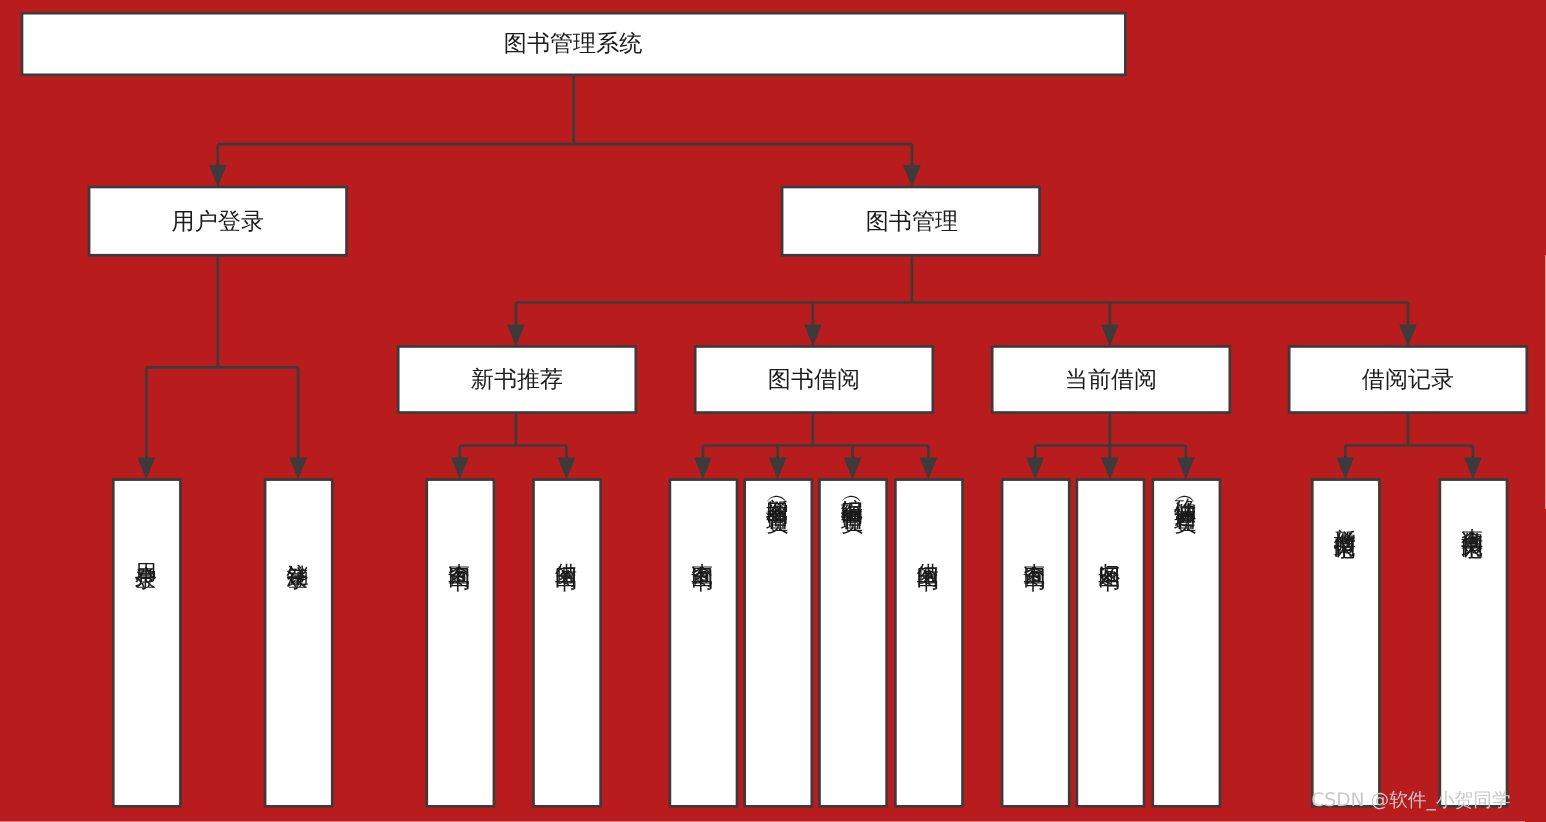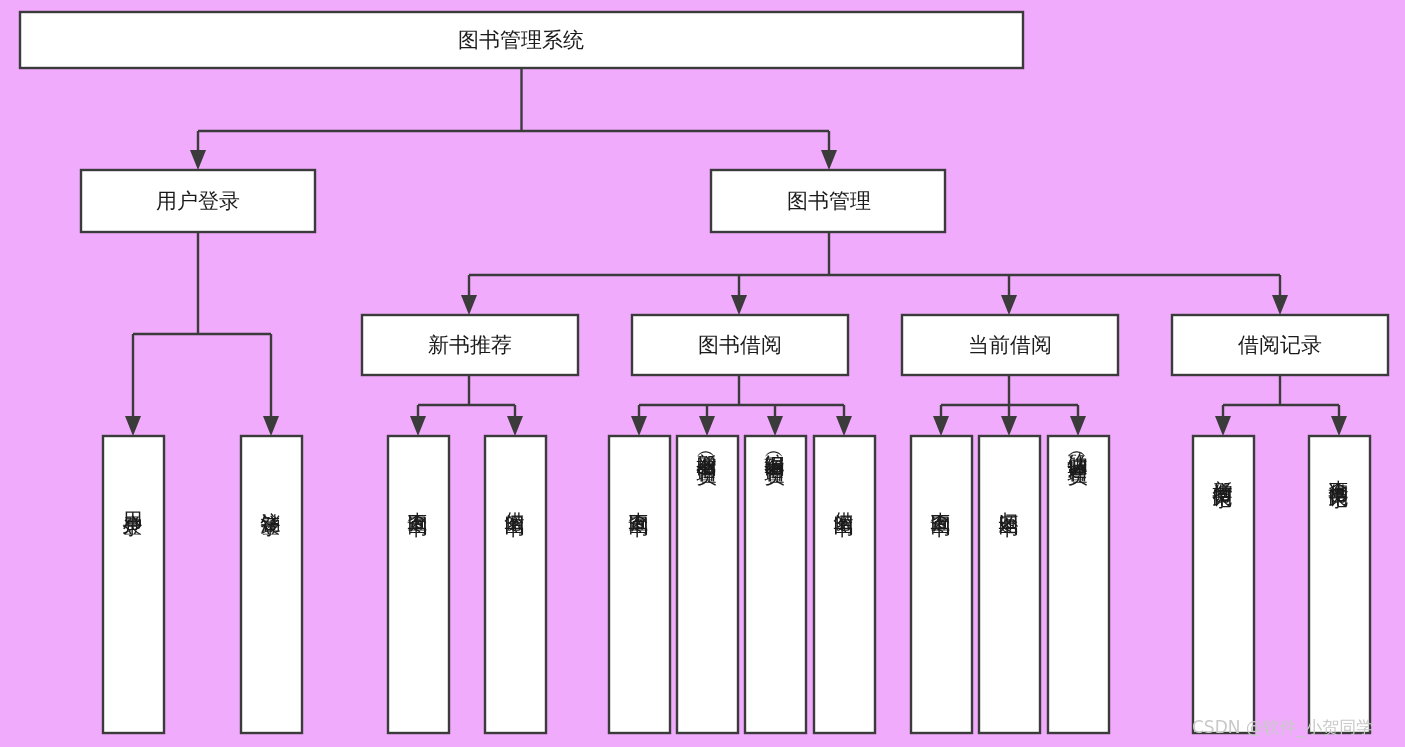--- a/index.html
+++ b/index.html
@@ -8,21 +8,21 @@
     padding: 0;
     background: #ffffff;
   }
   body {
     font-family: "Liberation Sans", "DejaVu Sans", sans-serif;
   }
   #diagram-root {
     position: relative;
     width: 1405px;
     height: 747px;
-    background: #f0abfc;
+    background: #b91c1c;
     overflow: hidden;
   }
   svg#diagram-svg {
     position: absolute;
     left: 0;
     top: 0;
     width: 1405px;
     height: 747px;
     display: block;
   }

